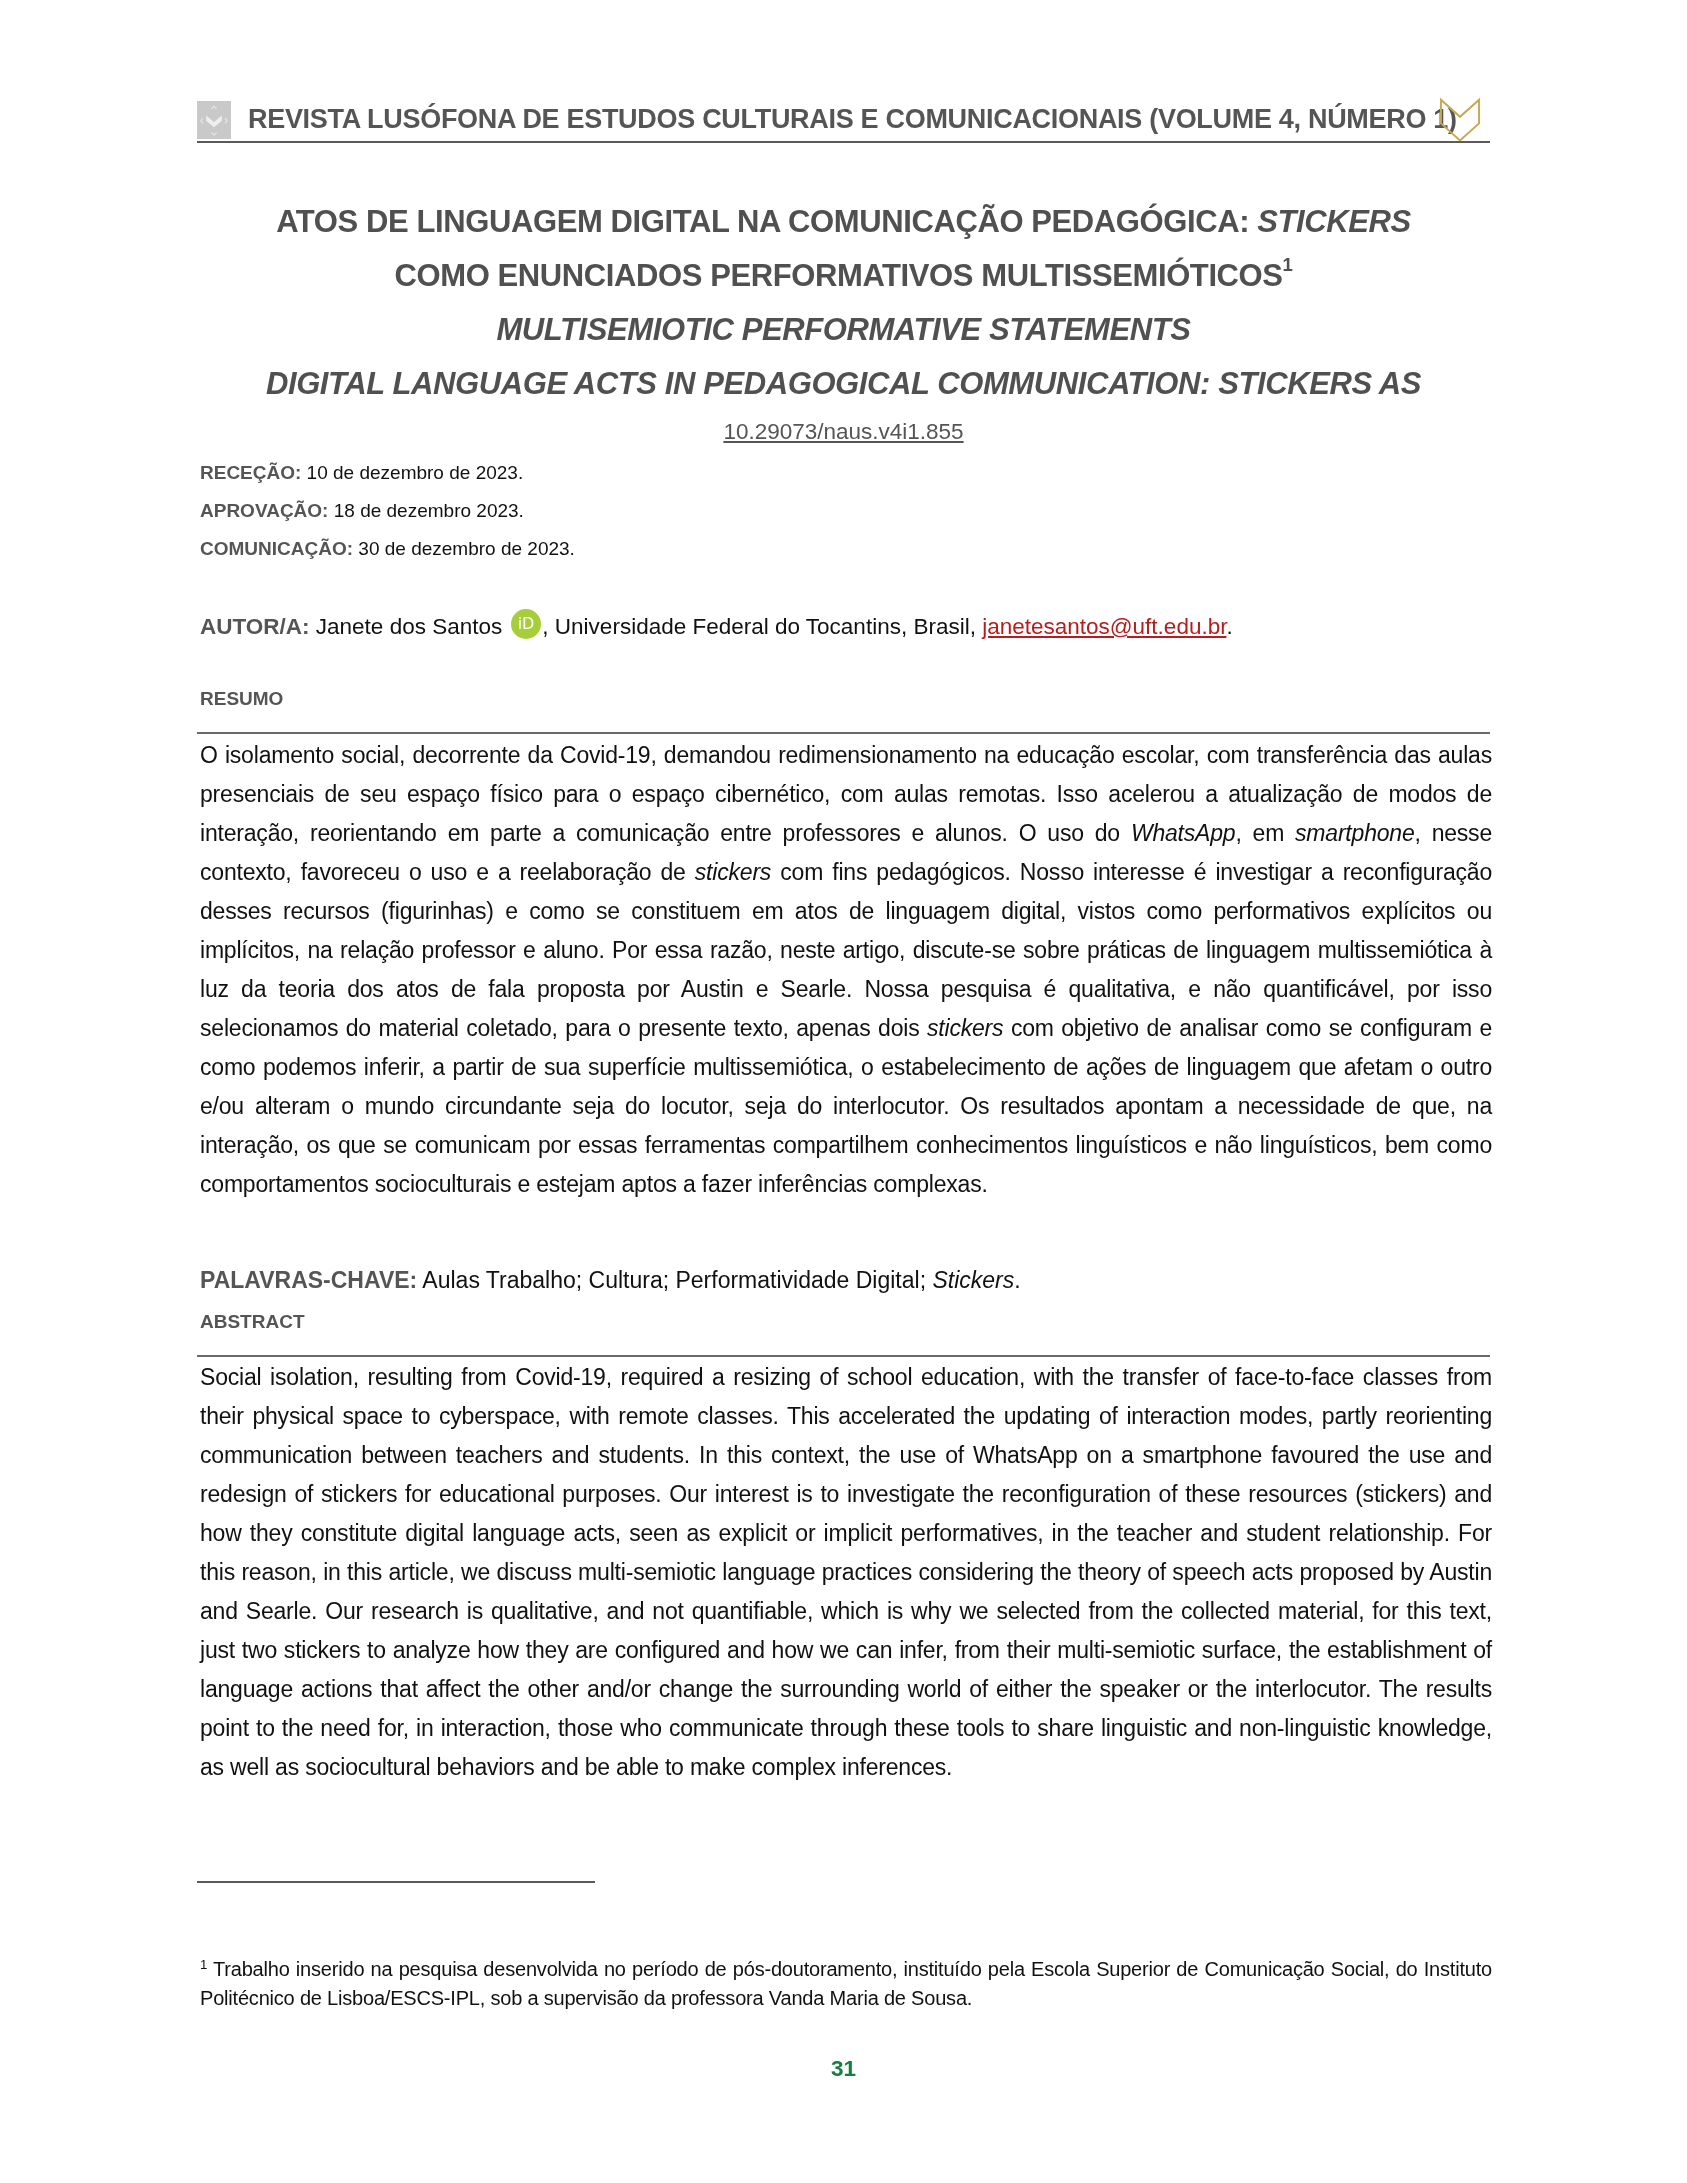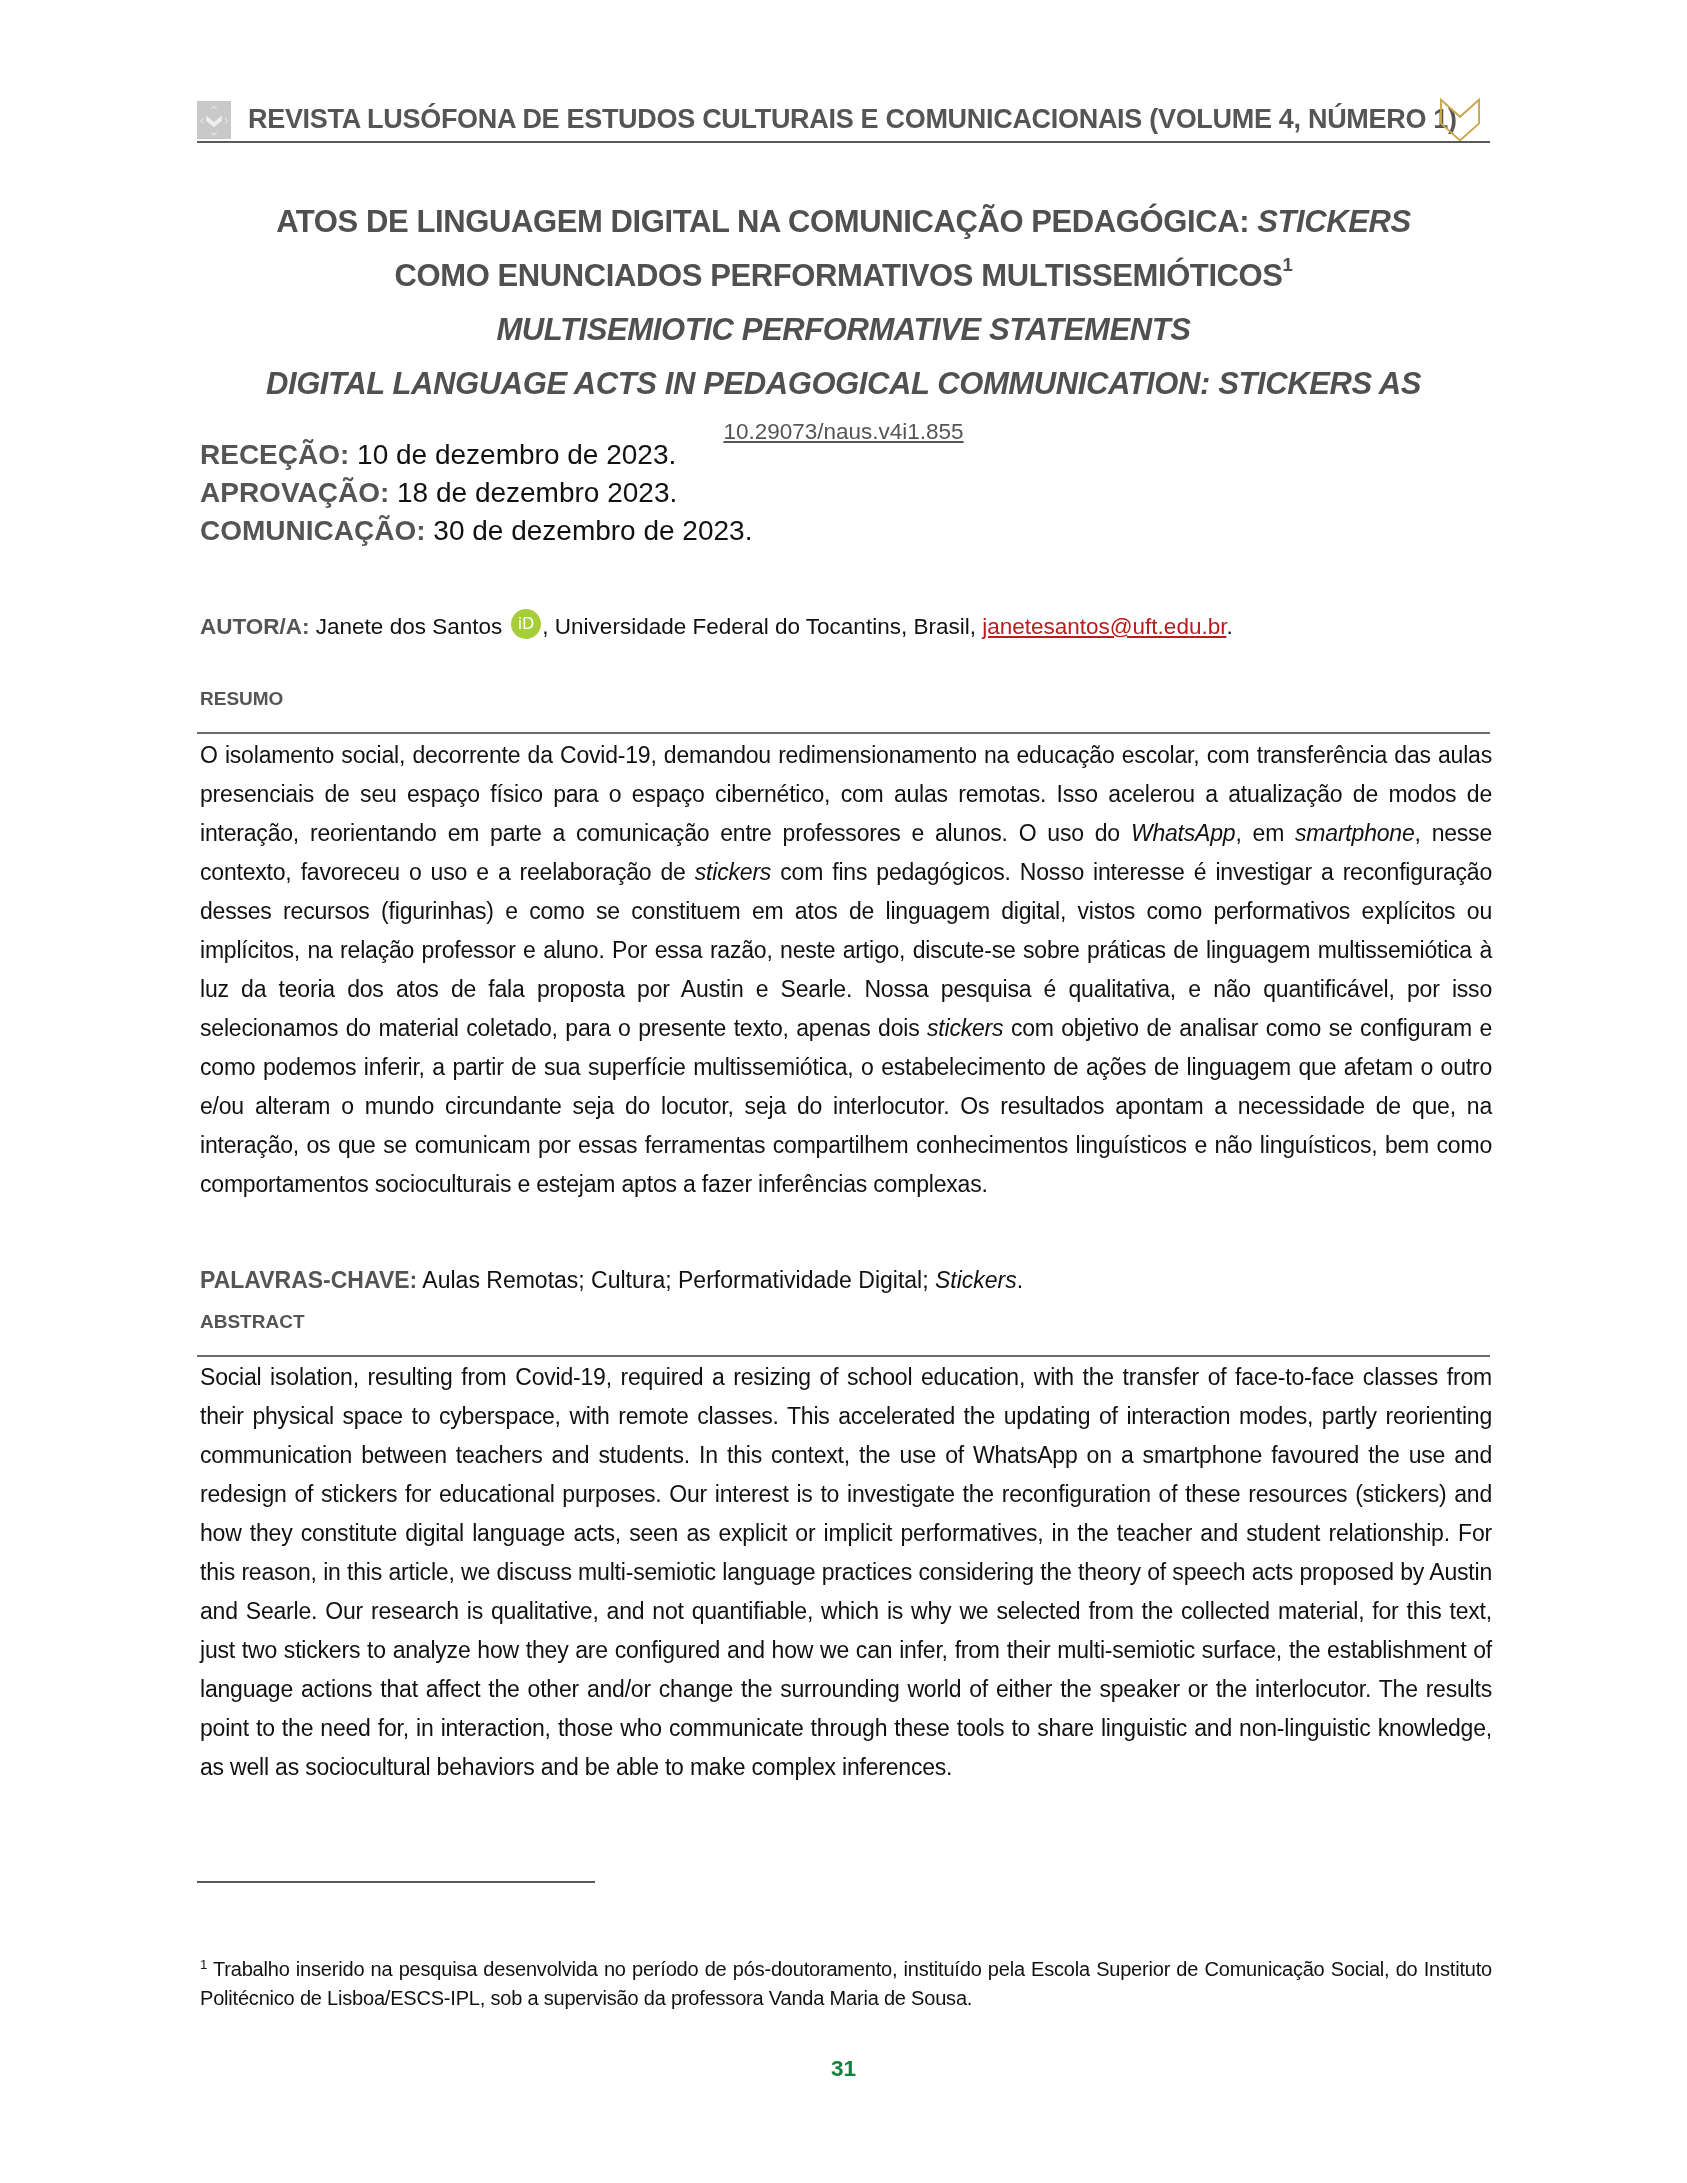--- a/index.html
+++ b/index.html
@@ -32,21 +32,21 @@
     }
 
     
     .titles { position: absolute; left: 197px; top: 195px; width: 1293px; text-align: center; color: #505050; }
     .title-line { font-size: 31px; font-weight: bold; line-height: 54px; white-space: nowrap; letter-spacing: -0.4px; }
     .title-line sup { font-size: 18.5px; vertical-align: 14.6px; line-height: 0; }
     .en { font-style: italic; }
     .doi { font-size: 22.5px; color: #555555; text-decoration: underline; line-height: 37px; margin-top: 2px; display: inline-block; }
 
     
-    .dates { position: absolute; left: 200px; top: 436px; font-size: 28px; line-height: 38px; }
+    .dates { position: absolute; left: 200px; top: 454px; font-size: 19px; line-height: 38px; }
     .lbl { color: #555555; font-weight: bold; }
 
     
     .author { position: absolute; left: 200px; top: 609px; font-size: 22.5px; line-height: 33px; white-space: nowrap; }
     .orcid {
       display: inline-block; width: 30px; height: 30px; border-radius: 50%; background: #a6ce39;
       color: #ffffff; font-size: 16px; text-align: center; line-height: 30px; vertical-align: 5.3px;
       font-family: "DejaVu Sans", sans-serif; margin: 0 1.3px 0 2.6px;
     }
     .link { text-decoration: underline; color: #b91c1c; }
@@ -110,21 +110,21 @@
   </div>
 
   <div class="author">
     <span class="lbl">AUTOR/A:</span><span> Janete dos Santos </span><span class="orcid">iD</span><span>, Universidade Federal do Tocantins, Brasil, </span><span class="link">janetesantos@uft.edu.br</span><span>.</span>
   </div>
 
   <div class="section-head" style="top:688px;">RESUMO</div>
   <div class="section-rule" style="top:732px;"></div>
   <div class="body-text" style="top:736px;"><span>O isolamento social, decorrente da Covid-19, demandou redimensionamento na educação escolar, com transferência das aulas presenciais de seu espaço físico para o espaço cibernético, com aulas remotas. Isso acelerou a atualização de modos de interação, reorientando em parte a comunicação entre professores e alunos. O uso do </span><i>WhatsApp</i><span>, em </span><i>smartphone</i><span>, nesse contexto, favoreceu o uso e a reelaboração de </span><i>stickers</i><span> com fins pedagógicos. Nosso interesse é investigar a reconfiguração desses recursos (figurinhas) e como se constituem em atos de linguagem digital, vistos como performativos explícitos ou implícitos, na relação professor e aluno. Por essa razão, neste artigo, discute-se sobre práticas de linguagem multissemiótica à luz da teoria dos atos de fala proposta por Austin e Searle. Nossa pesquisa é qualitativa, e não quantificável, por isso selecionamos do material coletado, para o presente texto, apenas dois </span><i>stickers</i><span> com objetivo de analisar como se configuram e como podemos inferir, a partir de sua superfície multissemiótica, o estabelecimento de ações de linguagem que afetam o outro e/ou alteram o mundo circundante seja do locutor, seja do interlocutor. Os resultados apontam a necessidade de que, na interação, os que se comunicam por essas ferramentas compartilhem conhecimentos linguísticos e não linguísticos, bem como comportamentos socioculturais e estejam aptos a fazer inferências complexas.</span></div>
 
-  <div class="keywords"><span class="lbl">PALAVRAS-CHAVE:</span><span> Aulas Remotas; Cultura; Performatividade Digital; </span><i>Stickers</i><span>.</span></div>
+  <div class="keywords"><span class="lbl">PALAVRAS-CHAVE:</span><span> Aulas Trabalho; Cultura; Performatividade Digital; </span><i>Stickers</i><span>.</span></div>
 
   <div class="section-head" style="top:1311px;">ABSTRACT</div>
   <div class="section-rule" style="top:1355px;"></div>
   <div class="body-text" style="top:1358px;">Social isolation, resulting from Covid-19, required a resizing of school education, with the transfer of face-to-face classes from their physical space to cyberspace, with remote classes. This accelerated the updating of interaction modes, partly reorienting communication between teachers and students. In this context, the use of WhatsApp on a smartphone favoured the use and redesign of stickers for educational purposes. Our interest is to investigate the reconfiguration of these resources (stickers) and how they constitute digital language acts, seen as explicit or implicit performatives, in the teacher and student relationship. For this reason, in this article, we discuss multi-semiotic language practices considering the theory of speech acts proposed by Austin and Searle. Our research is qualitative, and not quantifiable, which is why we selected from the collected material, for this text, just two stickers to analyze how they are configured and how we can infer, from their multi-semiotic surface, the establishment of language actions that affect the other and/or change the surrounding world of either the speaker or the interlocutor. The results point to the need for, in interaction, those who communicate through these tools to share linguistic and non-linguistic knowledge, as well as sociocultural behaviors and be able to make complex inferences.</div>
 
   <div class="fn-rule"></div>
   <div class="footnote"><sup>1</sup><span> Trabalho inserido na pesquisa desenvolvida no período de pós-doutoramento, instituído pela Escola Superior de Comunicação Social, do Instituto Politécnico de Lisboa/ESCS-IPL, sob a supervisão da professora Vanda Maria de Sousa.</span></div>
 
   <div class="page-number">31</div>
 </div>

